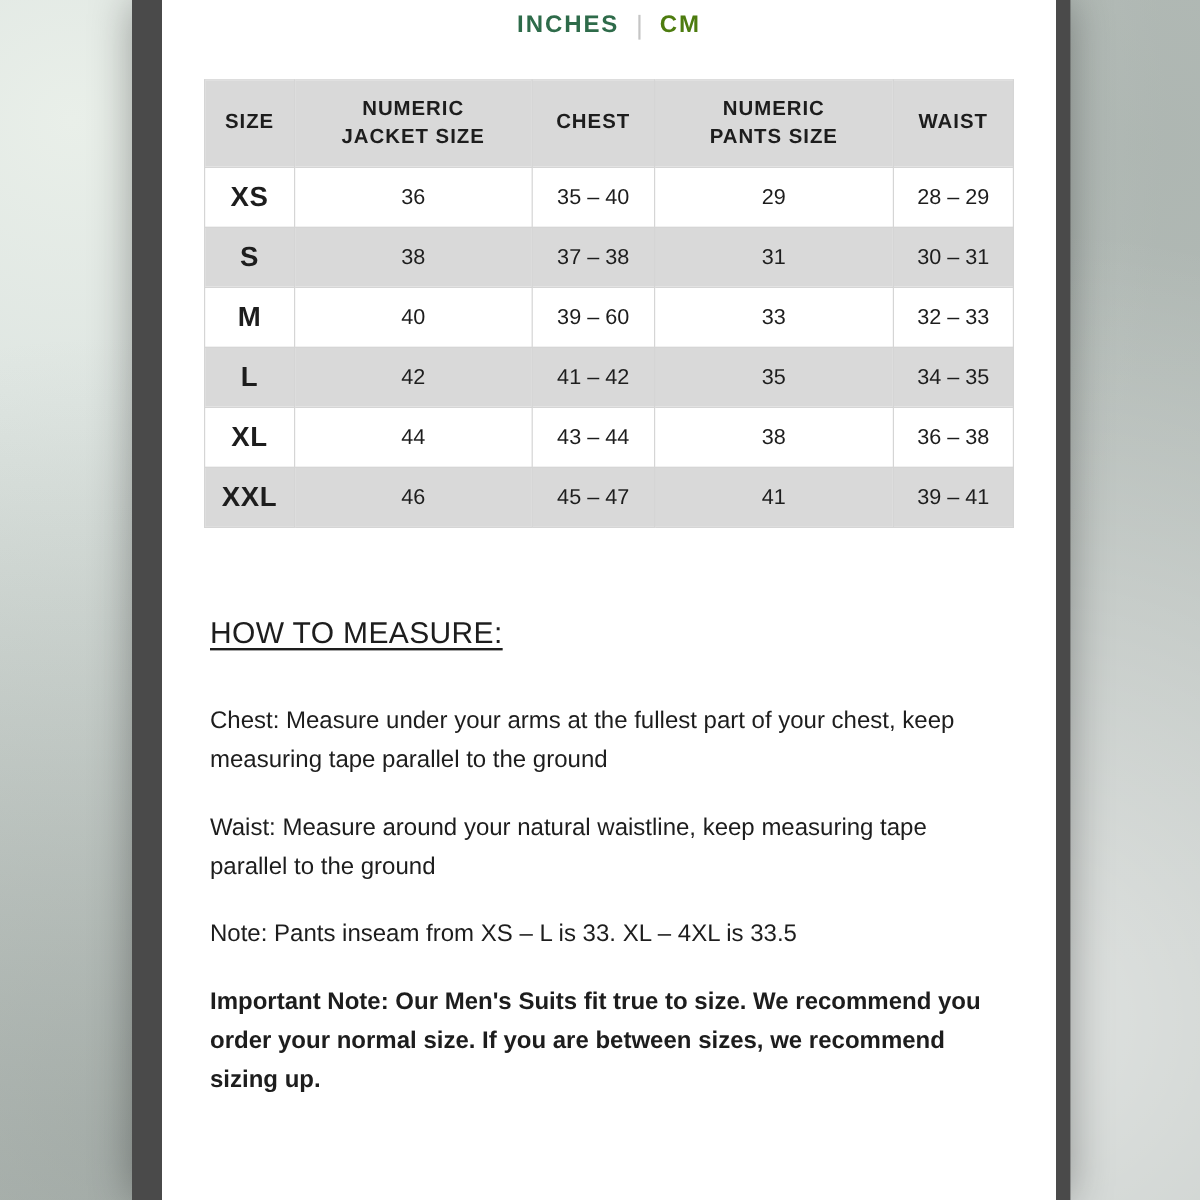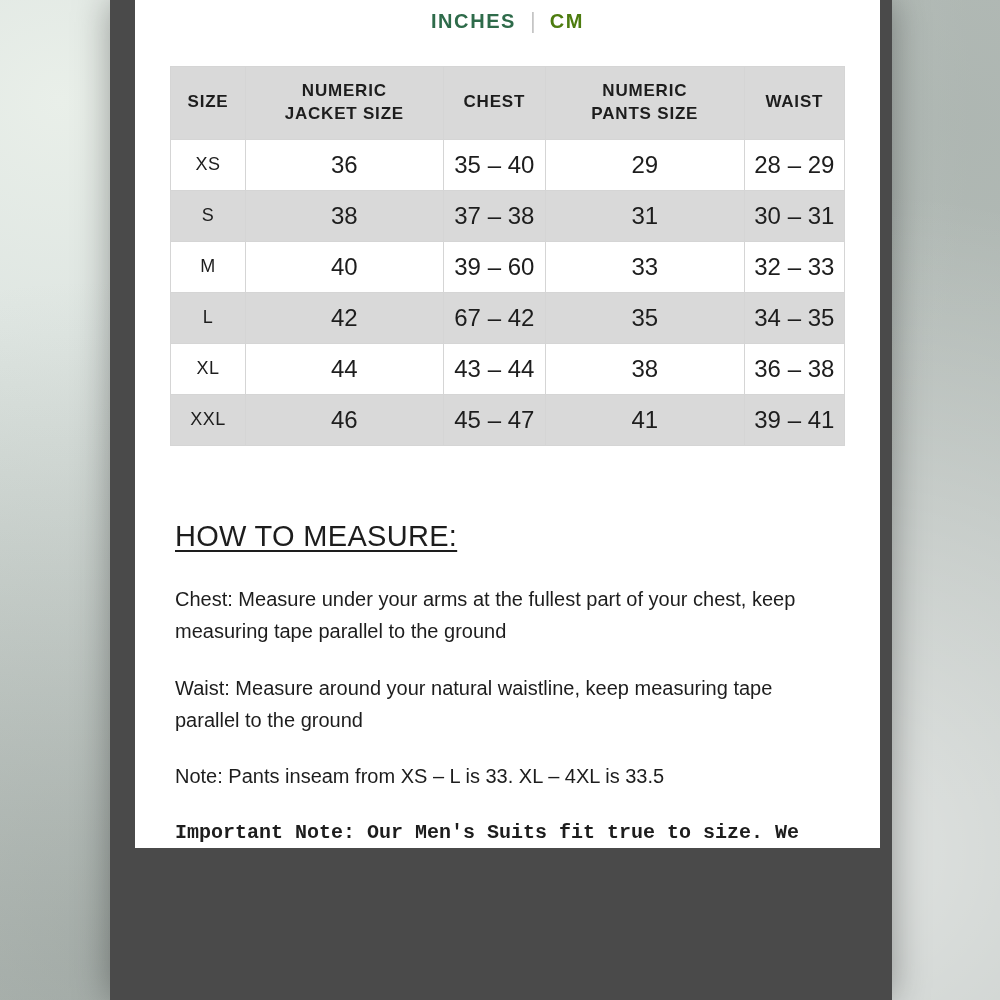--- a/index.html
+++ b/index.html
@@ -41,21 +41,21 @@
     width: 782px;
     height: 1000px;
     background: #4a4a4a;
     box-shadow: 0 0 34px rgba(0,0,0,0.35);
   }
   .device-screen {
     position: absolute;
     left: 135px;
     top: 0;
     width: 745px;
-    height: 848px;
+    height: 1000px;
     background: #ffffff;
     overflow: hidden;
   }
 
   .content {
     padding: 0 22px;
     box-sizing: border-box;
     width: 745px;
   }
 
@@ -96,27 +96,27 @@
   }
   table.size-table thead th {
     background: #d9d9d9;
     font-size: 17px;
     font-weight: 700;
     letter-spacing: 0.8px;
     padding: 13px 4px;
     line-height: 1.35;
   }
   table.size-table tbody td {
-    font-size: 24px;
+    font-size: 18px;
     padding: 11px 4px;
     font-weight: 400;
   }
   table.size-table tbody td.size-cell {
-    font-weight: 400;
-    font-size: 18px;
+    font-weight: 700;
+    font-size: 23px;
     letter-spacing: 0.5px;
   }
   table.size-table tbody tr.shaded td {
     background: #d9d9d9;
   }
   table.size-table tbody tr.plain td {
     background: #ffffff;
   }
   
   col.c0 { width: 74px; }
@@ -124,37 +124,36 @@
   col.c2 { width: 101px; }
   col.c3 { width: 196px; }
   col.c4 { width: 99px; }
 
   
   .howto {
     margin-top: 74px;
     padding: 0 18px;
   }
   .howto-title {
-    font-size: 29px;
+    font-size: 25px;
     color: #1d1d1d;
     text-decoration: underline;
     text-underline-offset: 4px;
     letter-spacing: 0.3px;
-    margin-bottom: 30px;
+    margin-bottom: 42px;
   }
   .para {
     font-size: 20px;
     line-height: 1.62;
     color: #1d1d1d;
     margin-bottom: 24px;
     max-width: 660px;
   }
   .para.bold {
     font-weight: 700;
-    font-family: Liberation Mono, monospace;
   }
 </style>
 </head>
 <body>
 
 <div class="backdrop"></div>
 
 <div class="device-frame"></div>
 
 <div class="device-screen">
@@ -213,21 +212,21 @@
         <tr class="plain">
           <td class="size-cell">M</td>
           <td>40</td>
           <td>39 – 60</td>
           <td>33</td>
           <td>32 – 33</td>
         </tr>
         <tr class="shaded">
           <td class="size-cell">L</td>
           <td>42</td>
-          <td>67 – 42</td>
+          <td>41 – 42</td>
           <td>35</td>
           <td>34 – 35</td>
         </tr>
         <tr class="plain">
           <td class="size-cell">XL</td>
           <td>44</td>
           <td>43 – 44</td>
           <td>38</td>
           <td>36 – 38</td>
         </tr>

